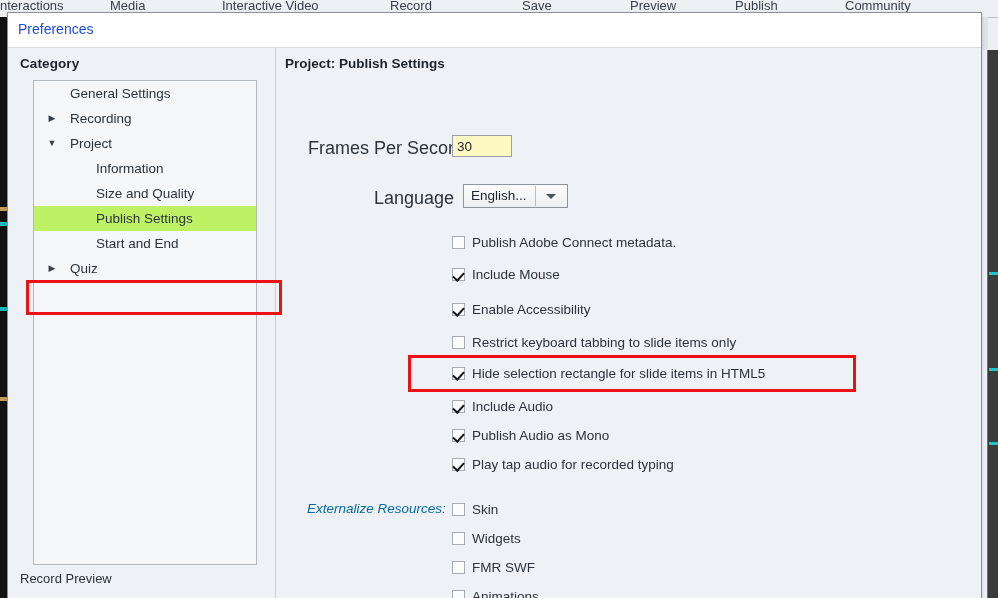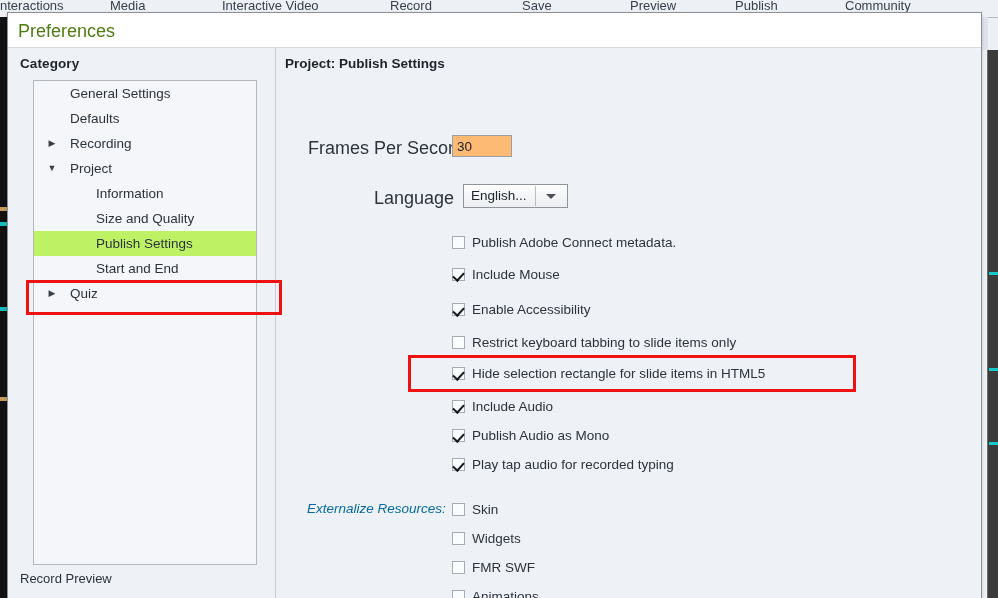--- a/index.html
+++ b/index.html
@@ -92,22 +92,22 @@
   #dialog-titlebar {
     position: relative;
     height: 35px;
     background: #ffffff;
     border-bottom: 1px solid #d7dbe0;
     box-sizing: border-box;
   }
   #dialog-title {
     position: absolute;
     left: 10px; top: 8px;
-    font-size: 18px;
-    color: #4d7c0f;
+    font-size: 14px;
+    color: #1d4ed8;
   }
 
   #dialog-body {
     position: relative;
     height: 550px;
     background: #eef1f5;
   }
 
   
   .category-label {
@@ -187,21 +187,21 @@
     font-size: 18px;
     color: #2c333c;
     text-align: right;
     white-space: nowrap;
   }
 
   #fps-input {
     position: absolute;
     left: 444px; top: 87px;
     width: 60px; height: 22px;
-    background: #fdba74;
+    background: #fef9c3;
     border: 1px solid #9aa0a8;
     box-sizing: border-box;
     font-family: "Liberation Sans", sans-serif;
     font-size: 13.5px;
     color: #20262e;
     padding: 0 4px;
     outline: none;
   }
 
   #language-select {
@@ -325,23 +325,20 @@
 
     <div id="dialog-body">
 
       <div class="category-label">Category</div>
 
       <div id="category-listbox">
           <div class="tree-item">
             <span class="tlabel" style="left: 36px;">General Settings</span>
           </div>
           <div class="tree-item">
-            <span class="tlabel" style="left: 36px;">Defaults</span>
-          </div>
-          <div class="tree-item">
             <span class="tw" style="left: 10px;">▶</span>
             <span class="tlabel" style="left: 36px;">Recording</span>
           </div>
           <div class="tree-item">
             <span class="tw" style="left: 10px;">▼</span>
             <span class="tlabel" style="left: 36px;">Project</span>
           </div>
           <div class="tree-item">
             <span class="tlabel" style="left: 62px; text-align: center;">Information</span>
           </div>

